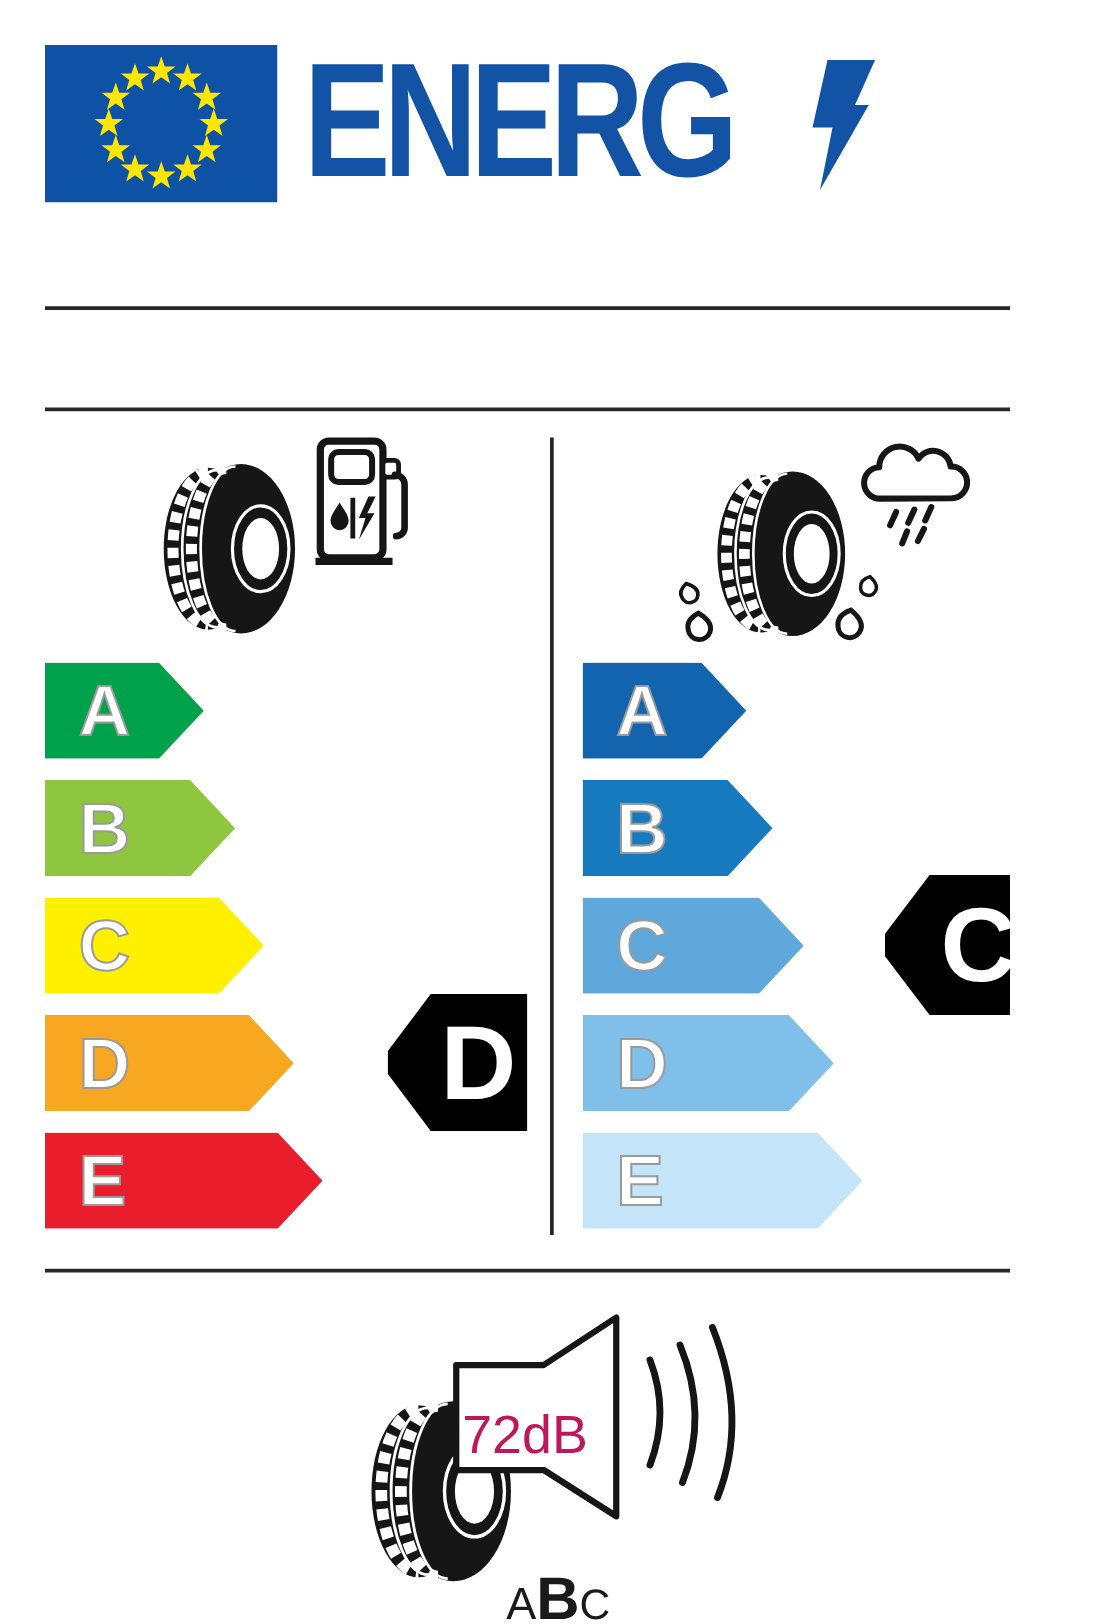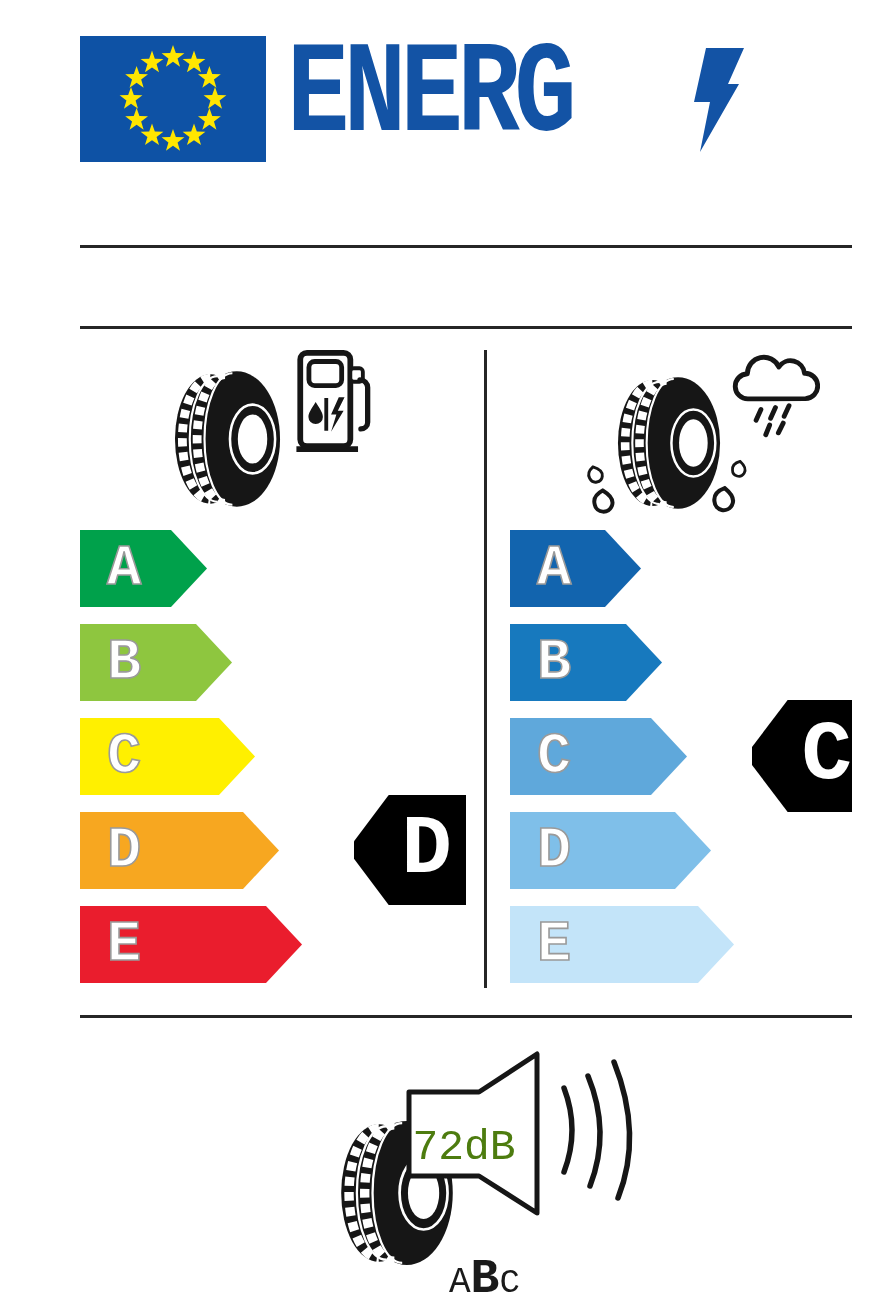--- a/index.html
+++ b/index.html
@@ -1,17 +1,17 @@
 <!DOCTYPE html>
 <html><head>
 <meta charset="utf-8">
 <style>
   html,body{margin:0;padding:0;background:#fff;}
   .label{position:relative;width:808px;height:1299px;background:#fff;overflow:hidden;
-         font-family:Liberation Mono, monospace;color:#161616;margin-left:44px;}
+         font-family:Liberation Sans, sans-serif;color:#161616;}
   .abs{position:absolute;}
 
   
   .flag-svg{left:36px;top:36px;}
   .energ{left:243px;top:40px;font-size:130px;font-weight:bold;line-height:112px;
          letter-spacing:-7px;transform:scaleX(.80);transform-origin:left top;white-space:nowrap;}
   .bolt-svg{left:648px;top:48px;}
 
   .brand{left:34px;top:190px;font-size:47px;font-weight:bold;letter-spacing:-1.5px;color:#111;}
   .hline{left:36px;width:813px;height:3px;background:#262626;}
@@ -45,21 +45,21 @@
   
   .badge{background:#000;color:#fff;font-weight:bold;
          clip-path:polygon(31% 0,100% 0,100% 100%,31% 100%,0 58%,0 42%);
          display:flex;align-items:center;justify-content:center;}
   .badge span{padding-left:30%;font-size:84px;line-height:1;}
   .badge-fuel{left:310px;top:795px;width:112px;height:110px;}
   .badge-wet{left:708px;top:700px;width:115px;height:112px;}
 
   
   .noise-db{left:364px;top:1122px;width:112px;height:52px;text-align:center;
-            font-size:43px;line-height:52px;color:#4d7c0f;}
+            font-size:43px;line-height:52px;color:#be185d;}
   .noise-abc{left:405px;top:1252px;white-space:nowrap;color:#1a1a1a;}
   .noise-abc .n-a{font-size:36px;}
   .noise-abc .n-b{font-size:48px;font-weight:bold;}
   .noise-abc .n-c{font-size:34px;}
 </style>
 </head>
 <body>
 
 <div class="label">
 

